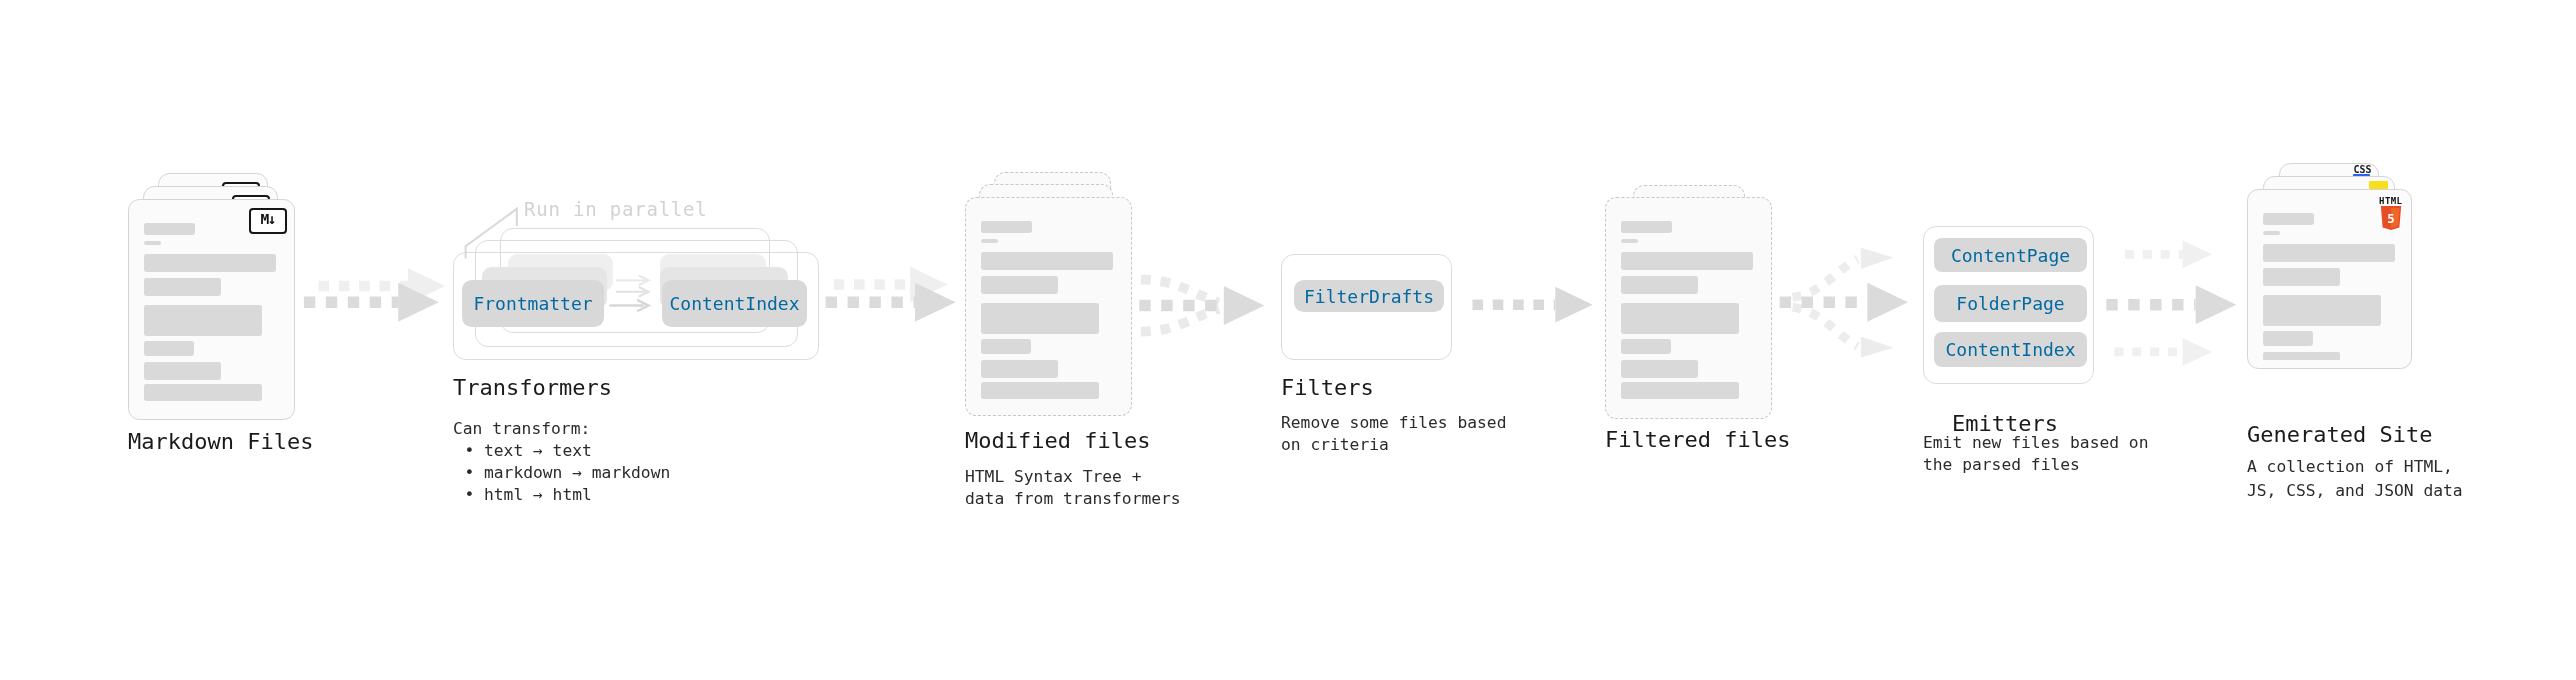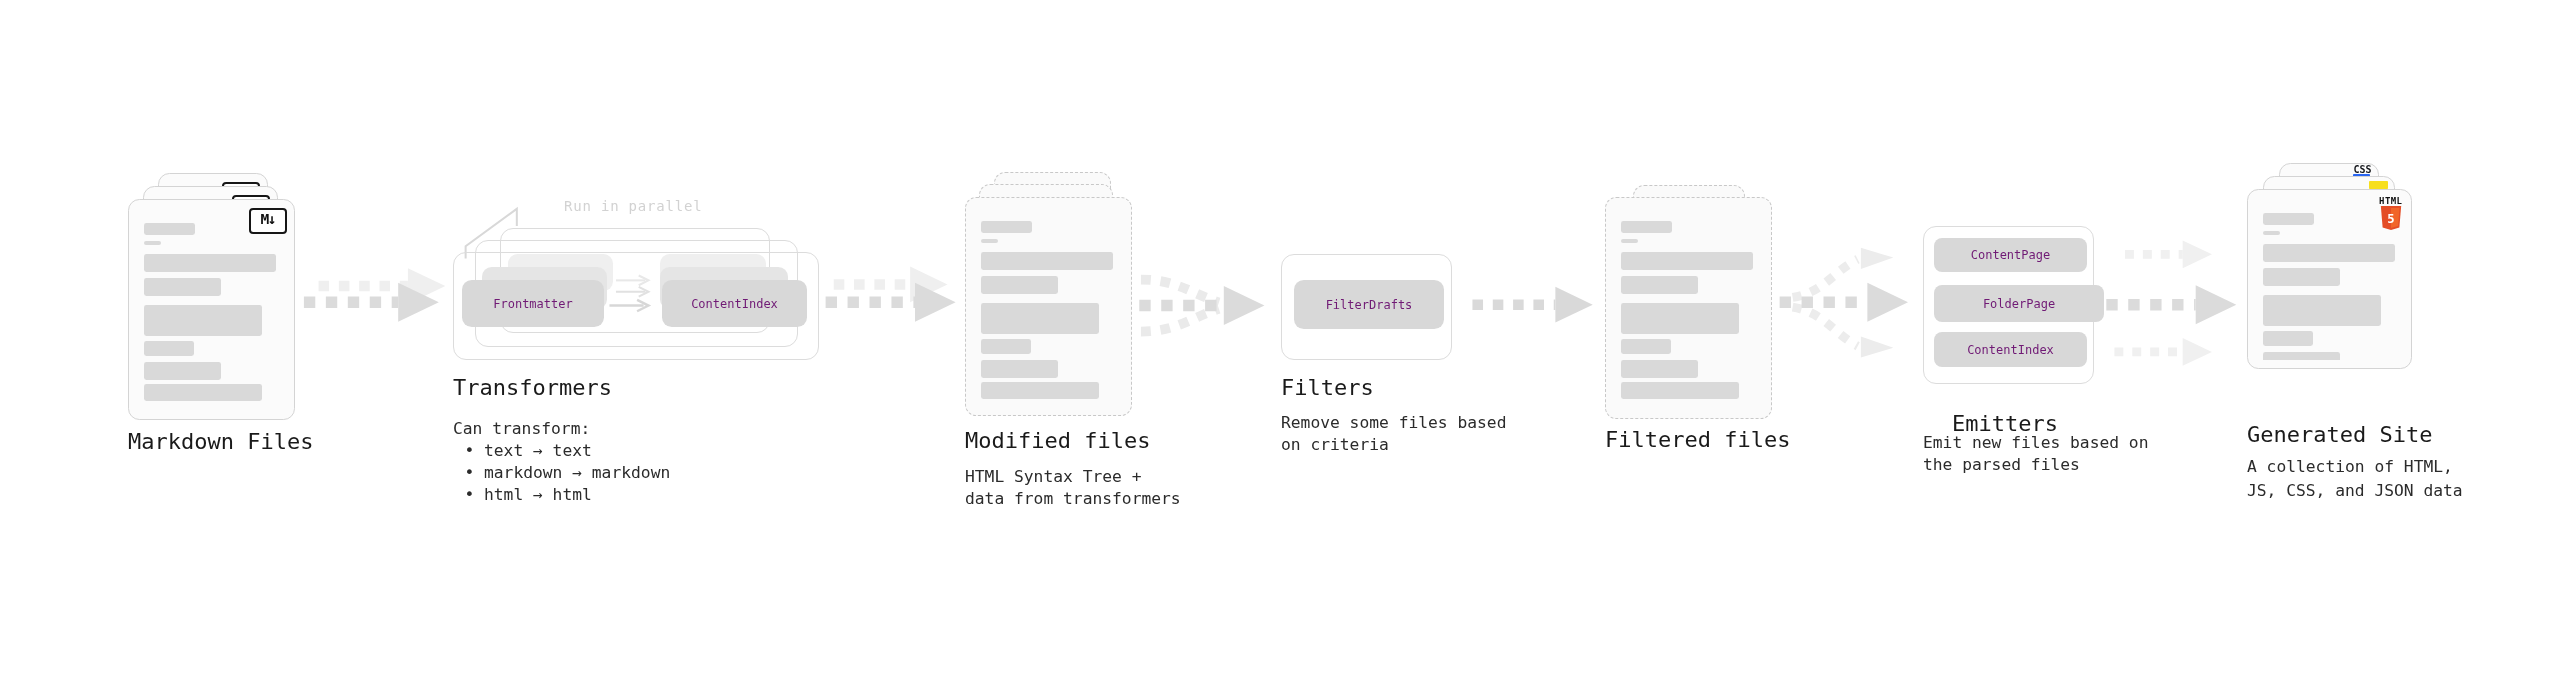--- a/index.html
+++ b/index.html
@@ -18,30 +18,30 @@
   .badge-md{
     position:absolute;top:8.1px;right:7.3px;width:34px;height:22px;
     border:2.4px solid #161616;border-radius:4.1px;background:#fff;color:#111;
     font-weight:700;font-size:14.6px;line-height:17px;text-align:center;letter-spacing:-1.6px;
   }
   
   .outline-box{border:1.6px solid #dcdcdc;border-radius:13px;background:transparent;}
   .outline-box.solidbg{background:#ffffff;}
   
   .pill{
-    background:#d8d8d8;border-radius:9.8px;color:#701a75;font-size:12px;
+    background:#d8d8d8;border-radius:9.8px;color:#0369a1;font-size:18px;
     display:flex;align-items:center;justify-content:center;white-space:nowrap;
   }
   .pill.ghost1{background:#e5e5e5;}
   .pill.ghost2{background:#efefef;}
   
   .stage-title{font-size:22px;color:#1a1a1a;font-weight:500;white-space:nowrap;}
   .stage-sub{font-size:16.3px;color:#2b2b2b;line-height:22px;white-space:nowrap;}
   .stage-sub .indent{padding-left:11.4px;}
-  .callout-text{font-size:14px;color:#d2d2d2;white-space:nowrap;letter-spacing:0.8px;margin-left:40px;}
+  .callout-text{font-size:19px;color:#d2d2d2;white-space:nowrap;letter-spacing:0.8px;}
   
   .css-badge{position:absolute;right:6.5px;top:2.4px;text-align:center;}
   .css-badge .txt{font-size:10px;font-weight:700;color:#16181d;line-height:7.3px;letter-spacing:0;}
   .css-badge .ubar{width:16.3px;height:3.3px;margin-top:0.8px;border-radius:0.8px;}
   .js-badge{position:absolute;right:6.5px;top:4.1px;width:18.7px;height:8.1px;border-radius:0.8px;}
   .html5-logo{position:absolute;right:8.1px;top:6.5px;width:24.4px;text-align:center;}
   .html5-logo .txt{font-size:9px;font-weight:700;color:#111;line-height:9px;letter-spacing:0.4px;}
 </style>
 </head>
 <body>
@@ -171,21 +171,21 @@
     </div>
     <div class="abs stage-title" style="left:965px;top:428px;">Modified files</div>
     <div class="abs stage-sub" style="left:965px;top:466px;">
       <div>HTML Syntax Tree +</div>
       <div>data from transformers</div>
     </div>
   </div>
 
   <div>
     <div class="abs outline-box solidbg" style="left:1281px;top:254px;width:171px;height:106px;"></div>
-    <div class="abs pill" style="left:1294px;top:280px;width:150px;height:49px;">FilterDrafts</div>
+    <div class="abs pill" style="left:1294px;top:280px;width:150px;height:32px;">FilterDrafts</div>
     <div class="abs stage-title" style="left:1281px;top:375px;">Filters</div>
     <div class="abs stage-sub" style="left:1281px;top:412px;">
       <div>Remove some files based</div>
       <div>on criteria</div>
     </div>
   </div>
 
   <div>
     <div class="abs file-card dashed" style="left:1633px;top:185px;width:112px;height:65px;"></div>
     <div class="abs file-card dashed" style="left:1605px;top:197px;width:167px;height:222px;">
@@ -199,21 +199,21 @@
           <div class="bar" style="width: 77px; height: 18px; margin-bottom: 4.9px;"></div>
           <div class="bar" style="width: 118px; height: 16.3px; margin-bottom: 0px;"></div>
         </div>
     </div>
     <div class="abs stage-title" style="left:1605px;top:427px;">Filtered files</div>
   </div>
 
   <div>
     <div class="abs outline-box solidbg" style="left:1923px;top:226px;width:171px;height:158px;"></div>
     <div class="abs pill" style="left:1934px;top:238px;width:153px;height:34px;border-radius:8.1px;">ContentPage</div>
-    <div class="abs pill" style="left:1934px;top:285px;width:170px;height:37px;border-radius:8.1px;">FolderPage</div>
+    <div class="abs pill" style="left:1934px;top:285px;width:153px;height:37px;border-radius:8.1px;">FolderPage</div>
     <div class="abs pill" style="left:1934px;top:332px;width:153px;height:35px;border-radius:8.1px;">ContentIndex</div>
     <div class="abs stage-title" style="left:1952px;top:392px;margin-top:19px;">Emitters</div>
     <div class="abs stage-sub" style="left:1923px;top:432px;">
       <div>Emit new files based on</div>
       <div>the parsed files</div>
     </div>
   </div>
 
   <div>
     <div class="abs file-card" style="left:2279px;top:163px;width:100px;height:73px;">

